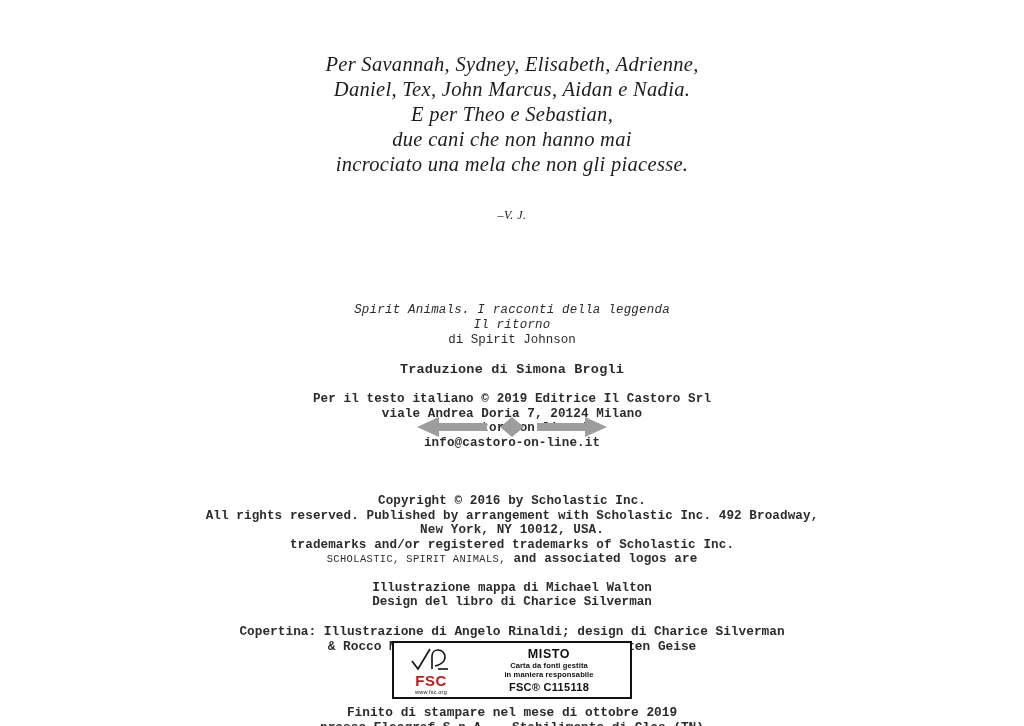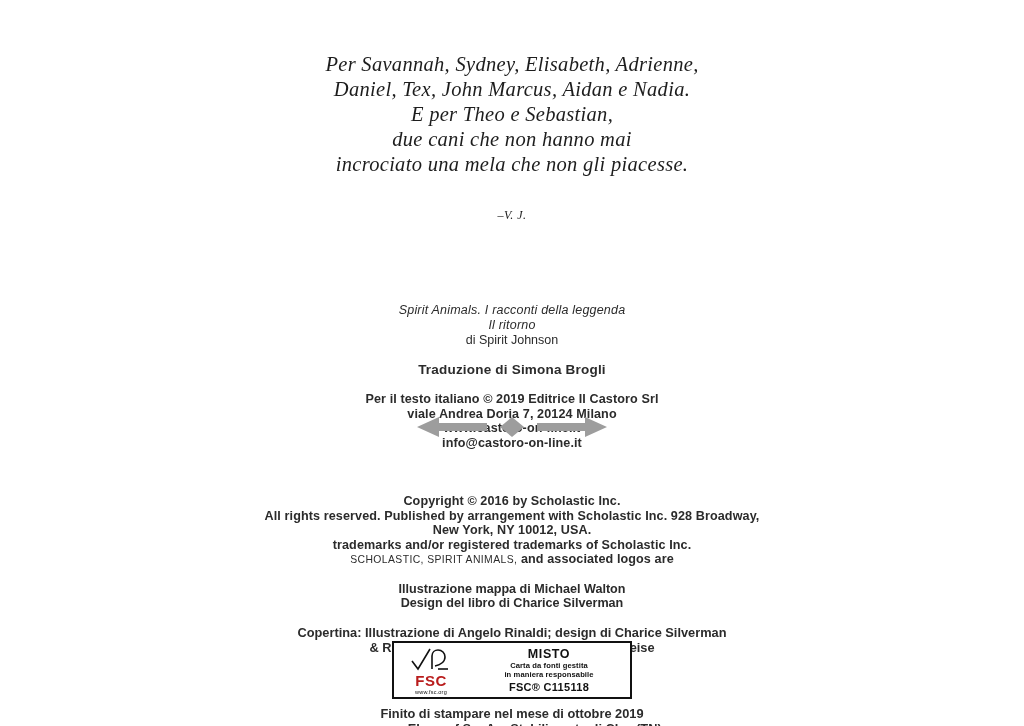--- a/index.html
+++ b/index.html
@@ -52,20 +52,21 @@
     position: absolute;
     top: 303px;
     left: 0;
     width: 1024px;
     text-align: center;
     font-family: "Liberation Sans", sans-serif;
     color: #2b2b2b;
   }
   .colophon .grp {
     margin: 0 0 14px 0;
+    font-family: Liberation Mono, monospace;
   }
   .line {
     display: block;
     white-space: pre;
   }
   .title-it {
     font-style: italic;
     font-size: 12.5px;
     line-height: 15px;
     letter-spacing: 0.2px;
@@ -234,21 +235,21 @@
       <span class="line pub">Per il testo italiano © 2019 Editrice Il Castoro Srl</span>
       <span class="line pub">viale Andrea Doria 7, 20124 Milano</span>
       <span class="line pub web">www.castoro-on-line.it</span>
       <span class="line pub web">info@castoro-on-line.it</span>
     </div>
 
     <div style="height:30px"></div>
 
     <div class="grp">
       <span class="line rights">Copyright © 2016 by Scholastic Inc.</span>
-      <span class="line rights">All rights reserved. Published by arrangement with Scholastic Inc. 928 Broadway,</span>
+      <span class="line rights">All rights reserved. Published by arrangement with Scholastic Inc. 492 Broadway,</span>
       <span class="line rights">New York, NY 10012, USA.</span>
       <span class="line rights">trademarks and/or registered trademarks of Scholastic Inc.</span>
       <span class="line rights"><span class="small-caps">SCHOLASTIC, SPIRIT ANIMALS,</span><span> and associated logos are</span></span>
     </div>
 
     <div class="grp">
       <span class="line credits">Illustrazione mappa di Michael Walton</span>
       <span class="line credits">Design del libro di Charice Silverman</span>
     </div>
 

